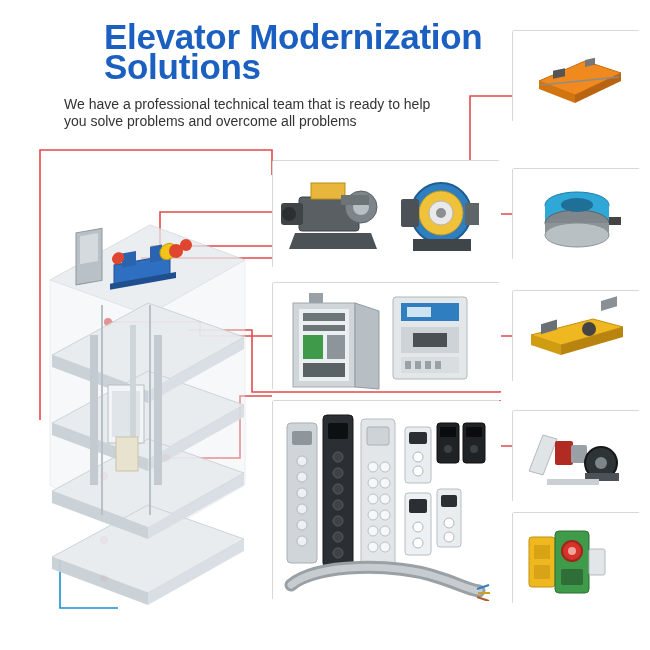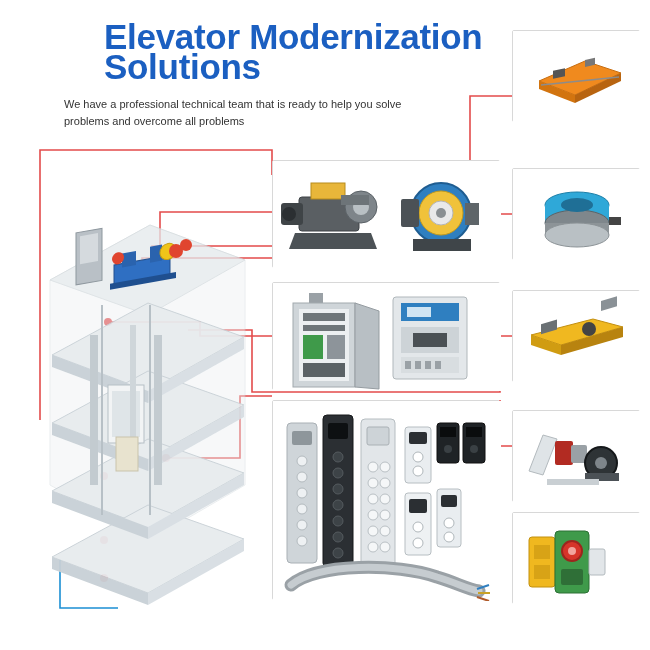--- a/index.html
+++ b/index.html
@@ -18,21 +18,21 @@
     font-size:35px;line-height:30px;font-weight:bold;color:#1b5fc1;
     letter-spacing:-0.3px;
     margin-left:40px;
   }
   .phone{
     position:absolute;left:226px;top:58px;
     font-size:24px;font-weight:bold;color:#111;letter-spacing:0.5px;
   }
   .subtitle{
     position:absolute;left:64px;top:96px;width:380px;
-    font-size:11px;line-height:17px;color:#333;
+    font-size:14px;line-height:17px;color:#333;
   }
   .brand{
     position:absolute;left:120px;top:598px;
     font-size:17px;color:#1b8fd4;font-weight:normal;
   }
 
   
   .wires{position:absolute;left:0;top:0;width:650px;height:650px;pointer-events:none;}
 
   

